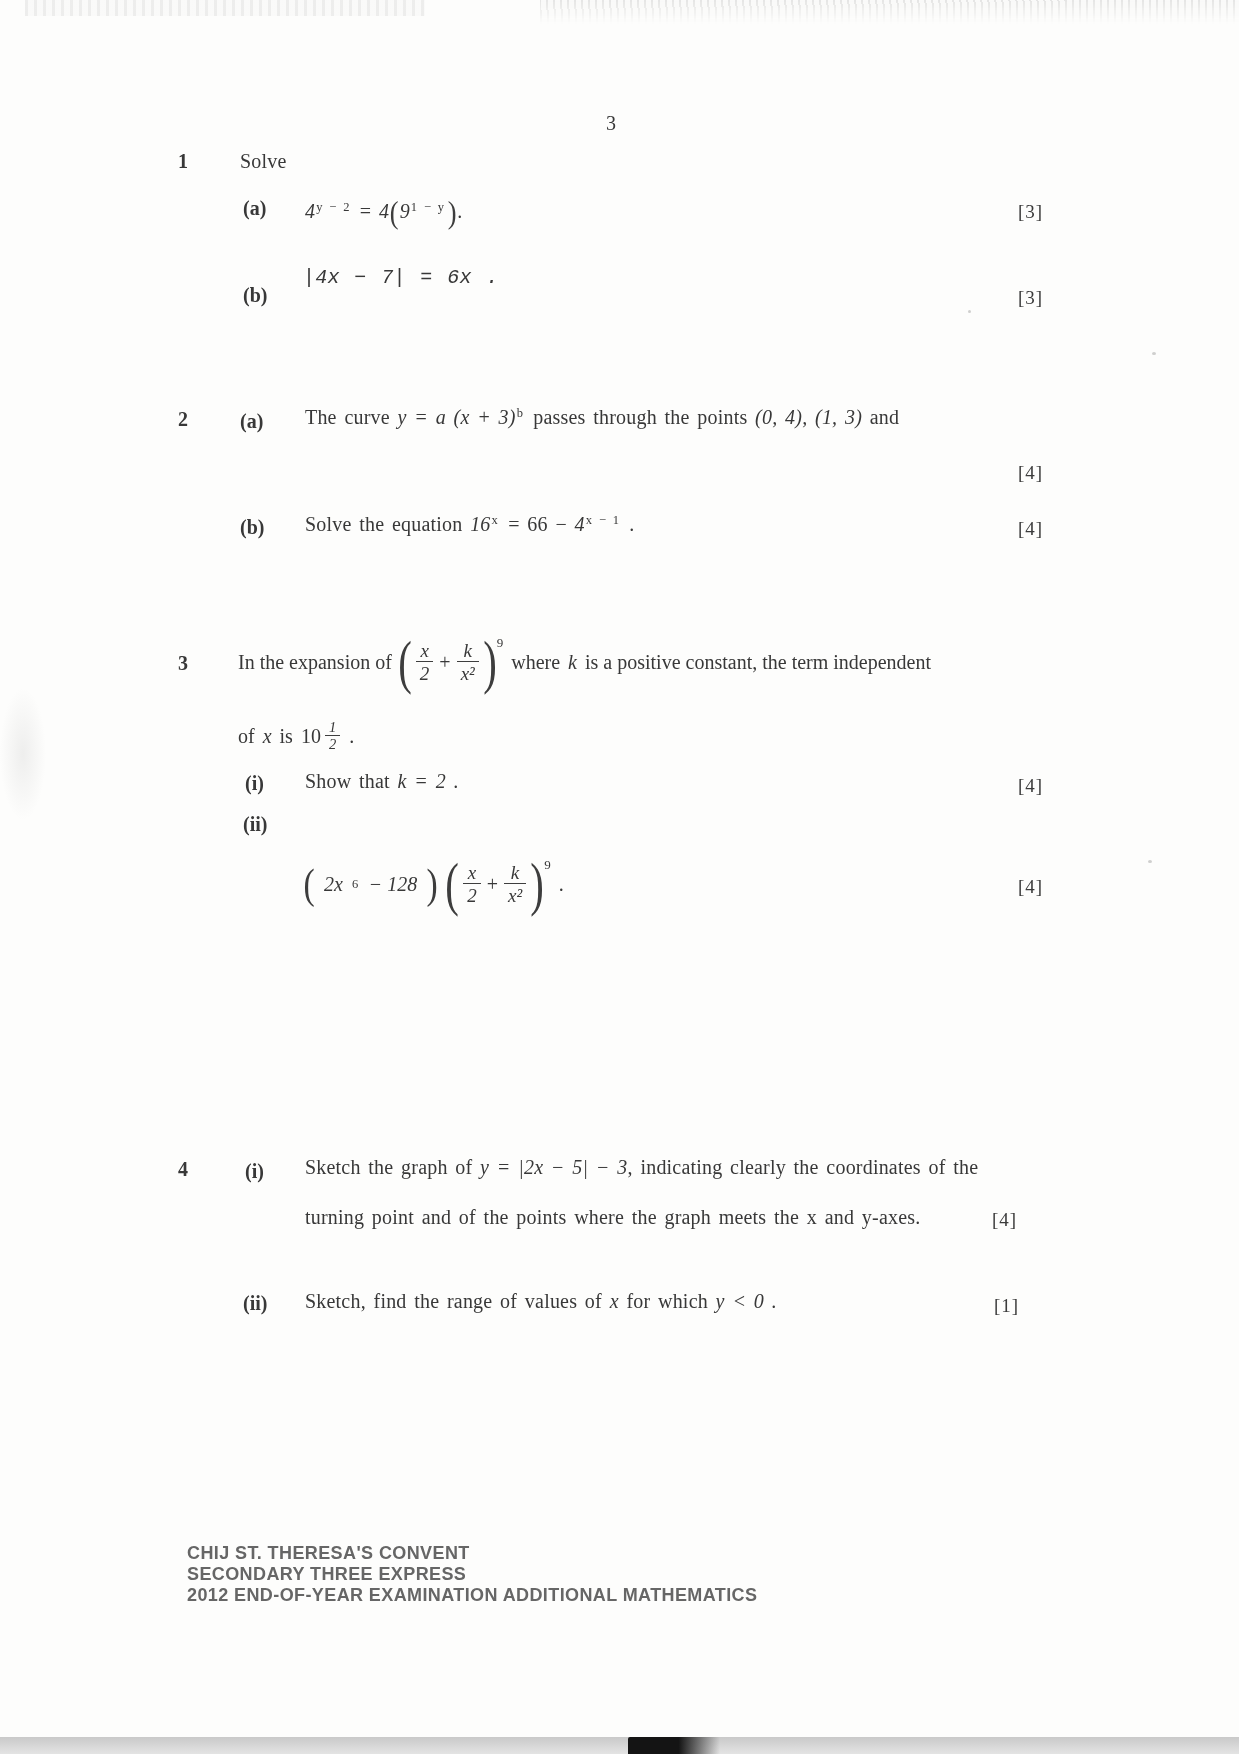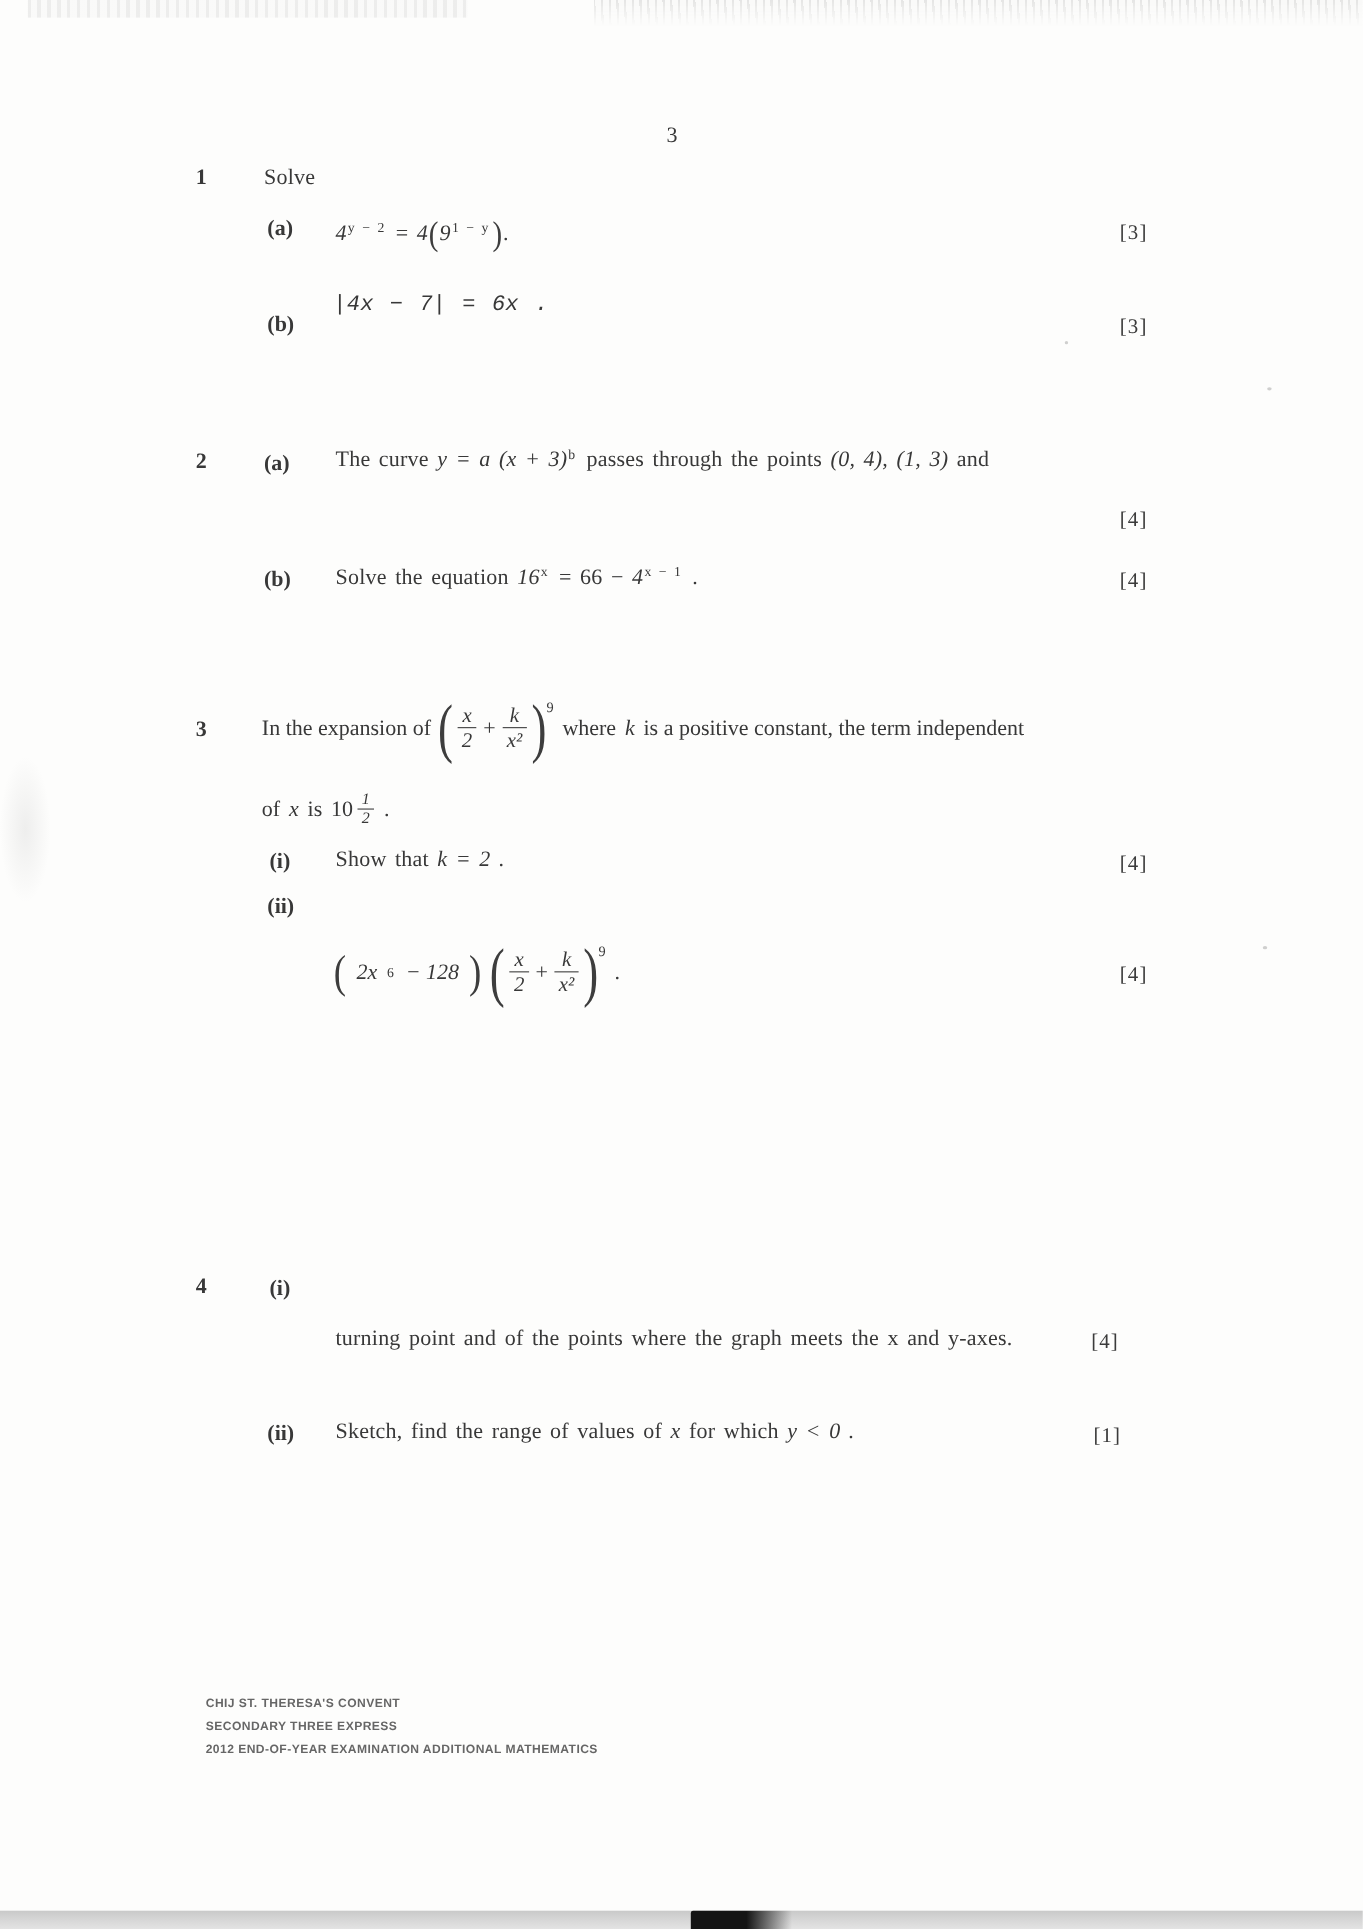--- a/index.html
+++ b/index.html
@@ -17,21 +17,21 @@
   .mp{font-size:31px;font-weight:400;vertical-align:-5px;display:inline-block;transform:scaleX(.85);color:#3d3d3d;}
   .mp2{font-size:42px;font-weight:300;line-height:40px;display:inline-block;transform:scaleX(.8);color:#3d3d3d;}
   .bp{font-size:60px;font-weight:300;line-height:56px;display:inline-block;transform:scaleX(.68);margin:0 -5px;color:#3d3d3d;}
   .frac{display:inline-flex;flex-direction:column;align-items:center;line-height:1.12;font-style:italic;font-size:19px;margin:0 2px;}
   .frac .den{border-top:1.3px solid #3e3e3e;padding:1px 4px 0;}
   .frac .num{padding:0 2px;}
   .frac.sm{font-size:14.5px;line-height:1.05;margin:0 1px 0 3px;}
   .bigpow{align-self:flex-start;margin-top:1px;margin-left:-2px;font-size:13px;font-style:normal;}
   .mk{position:absolute;font-size:19px;color:#3b3b3b;letter-spacing:1px;}
   .footer-line{position:absolute;left:187px;font-family:"Liberation Sans","DejaVu Sans",sans-serif;
-               font-size:11px;font-weight:700;color:#565656;letter-spacing:.4px;opacity:.9;}
+               font-size:18px;font-weight:700;color:#565656;letter-spacing:.4px;opacity:.9;}
   #watermark{position:absolute;left:48px;top:1760px;font-family:"DejaVu Sans Mono","Liberation Mono",monospace;
              font-size:21.5px;color:#1f1f1f;letter-spacing:1px;}
   .smudge{position:absolute;pointer-events:none;}
   #smudge-top-left{left:25px;top:0;width:400px;height:16px;opacity:.16;
      background:repeating-linear-gradient(90deg,#9a9a9a 0 3px,#e9e9e9 3px 9px);}
   #smudge-top-right{left:540px;top:0;width:699px;height:24px;opacity:.22;
      background:repeating-linear-gradient(88deg,#8f8f8f 0 2px,#ececec 2px 7px);
      -webkit-mask-image:linear-gradient(#000,transparent);mask-image:linear-gradient(#000,transparent);}
   #smudge-left{left:0;top:688px;width:46px;height:132px;opacity:.16;
      background:radial-gradient(closest-side,#9f9f9f,transparent);}
@@ -153,20 +153,22 @@
           </span>
         <span class="bp">)</span>
           <sup class="bigpow">9</sup>
       </span>
       <span>.</span>
     </div>
     <div class="mk" style="left:1018px;top:876px;">[4]</div>
 
     <div class="ab qn" style="left:178px;top:1158px;">4</div>
     <div class="ab pl" style="left:245px;top:1160px;">(i)</div>
+    <div class="ab ln" style="left:305px;top:1156px;"><span>Sketch the graph of</span>
+      <span class="m">y = |2x − 5| − 3</span><span>, indicating clearly the coordinates of the</span></div>
     <div class="ab ln" style="left:305px;top:1206px;">turning point and of the points where the graph meets the x and y-axes.</div>
     <div class="mk" style="left:992px;top:1209px;">[4]</div>
 
     <div class="ab pl" style="left:243px;top:1292px;">(ii)</div>
     <div class="ab ln" style="left:305px;top:1290px;">
       <span>Sketch, find the range of values of</span>
       <span class="m">x</span>
       <span>for which</span>
       <span class="m">y &lt; 0 .</span>
     </div>

